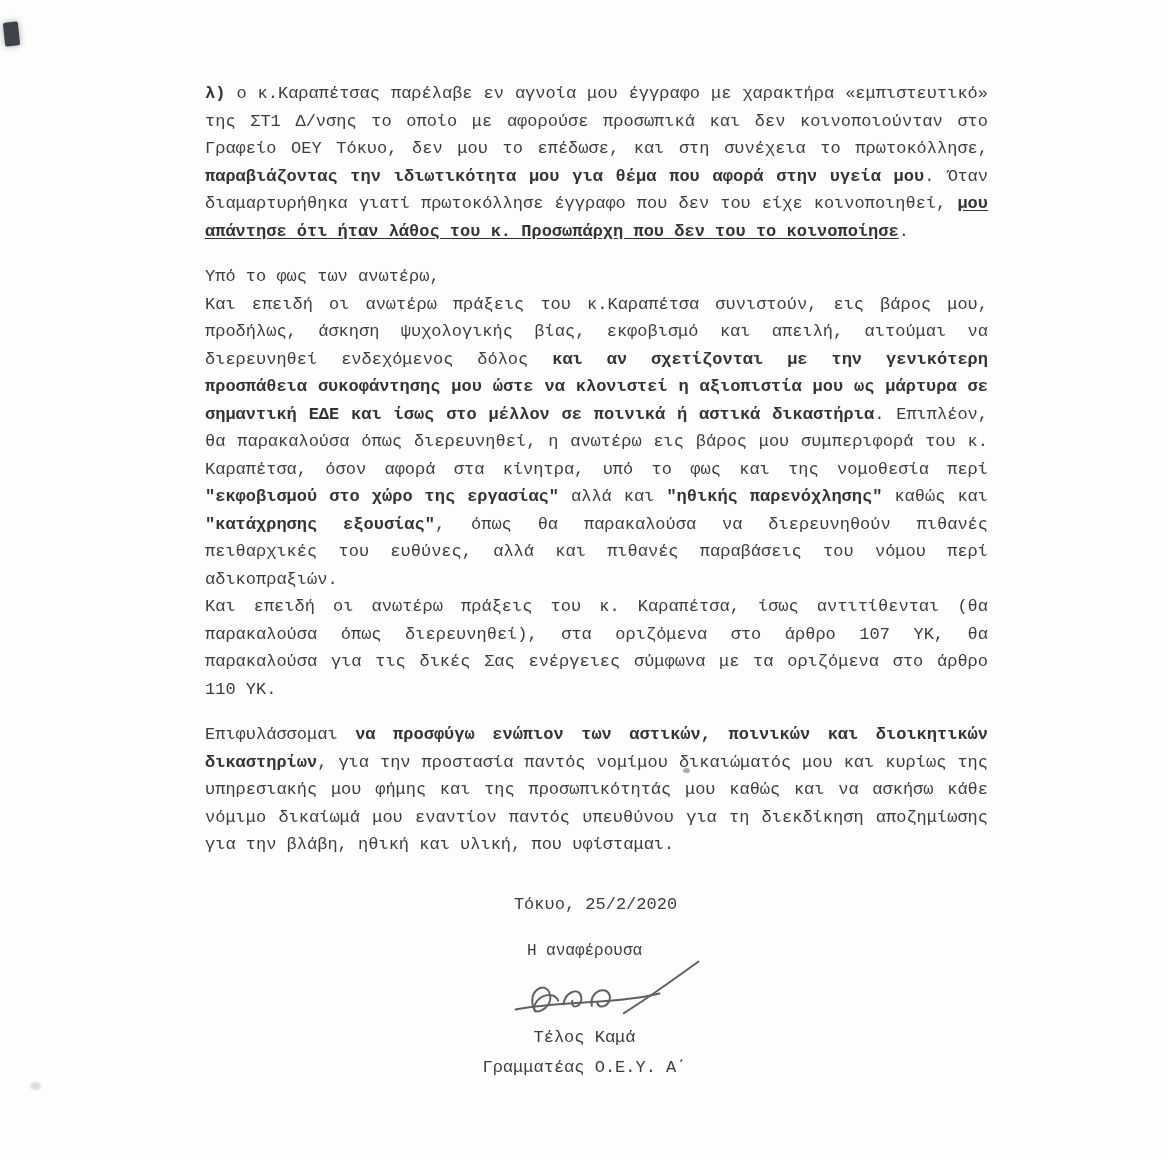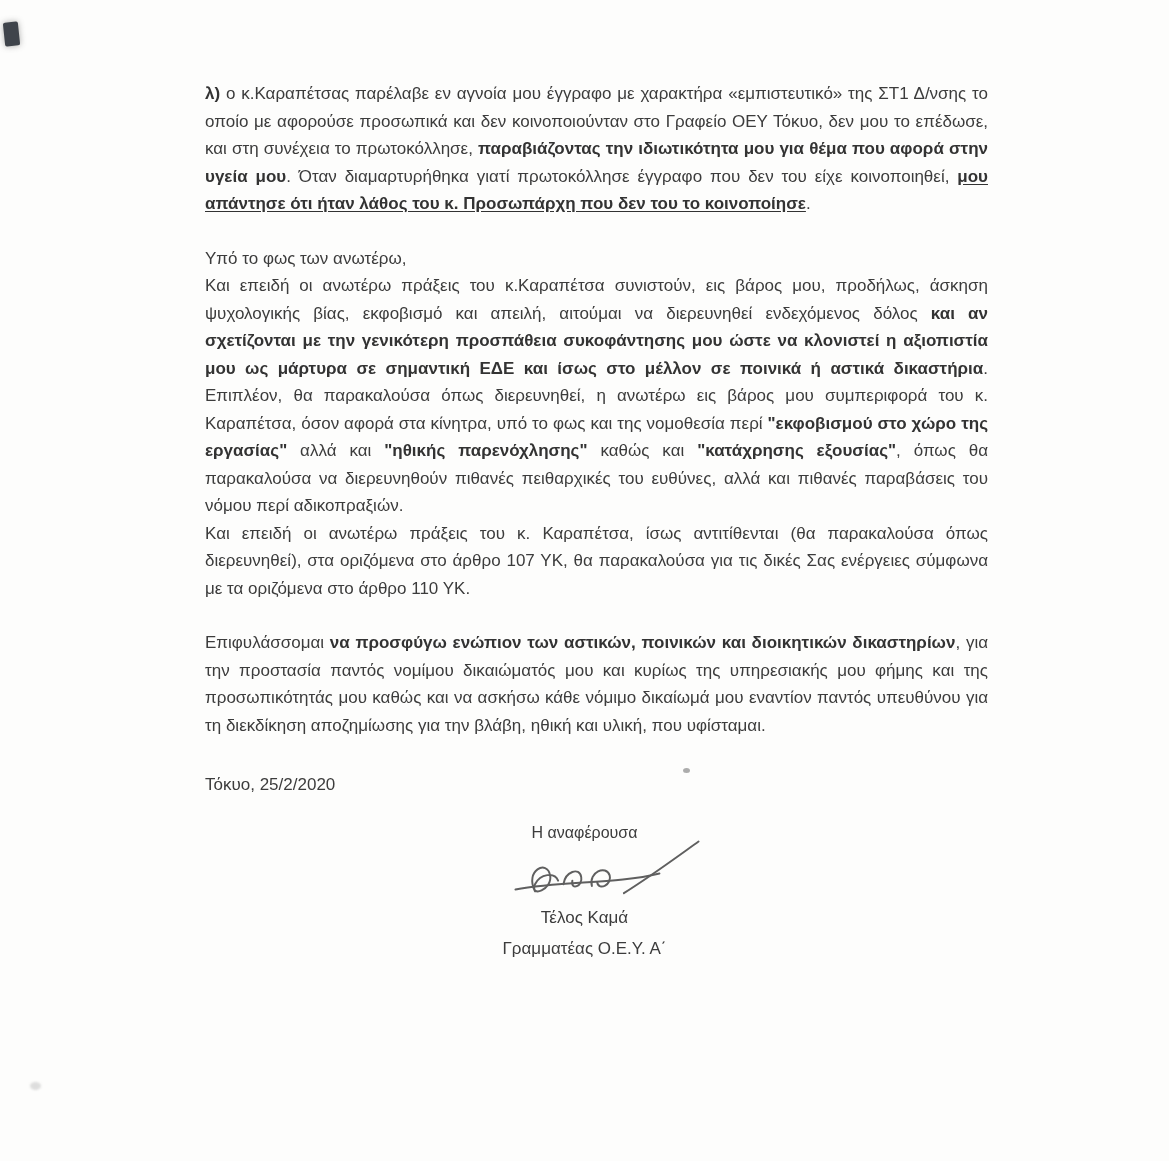--- a/index.html
+++ b/index.html
@@ -3,36 +3,36 @@
 <meta charset="utf-8">
 <style>
   * { margin:0; padding:0; box-sizing:border-box; }
   html, body { background:#ffffff; }
   .page {
     position:relative;
     width:1169px;
     height:1161px;
     background:#fdfdfc;
     overflow:hidden;
-    font-family:Liberation Sans, sans-serif;
+    font-family:Liberation Mono, monospace;
     color:#3c3c3c;
   }
   .text-block {
     position:absolute;
     left:205px;
     top:80px;
     width:783px;
     font-size:17px;
     line-height:27.5px;
   }
   .para { text-align:justify; }
-  .gap  { margin-top:27px; }
+  .gap  { margin-top:18px; }
   .b { font-weight:bold; color:#333333; }
   .u { text-decoration:underline; text-underline-offset:2px; }
-  .date-line { text-align:left; margin-top:32px; padding-right:2px; }
+  .date-line { text-align:center; margin-top:32px; padding-right:2px; }
   .signature { margin-top:20px; text-align:center; transform:translateX(-12px); }
   .sig-label { font-size:16px; }
   .sig-script {
     display:block;
     width:232px; height:80px;
     margin:-8px auto -16px;
     transform:translateX(30px);
   }
   .sig-name  { font-size:17px; margin-top:2px; }
   .sig-title { font-size:17px; margin-top:3px; }

